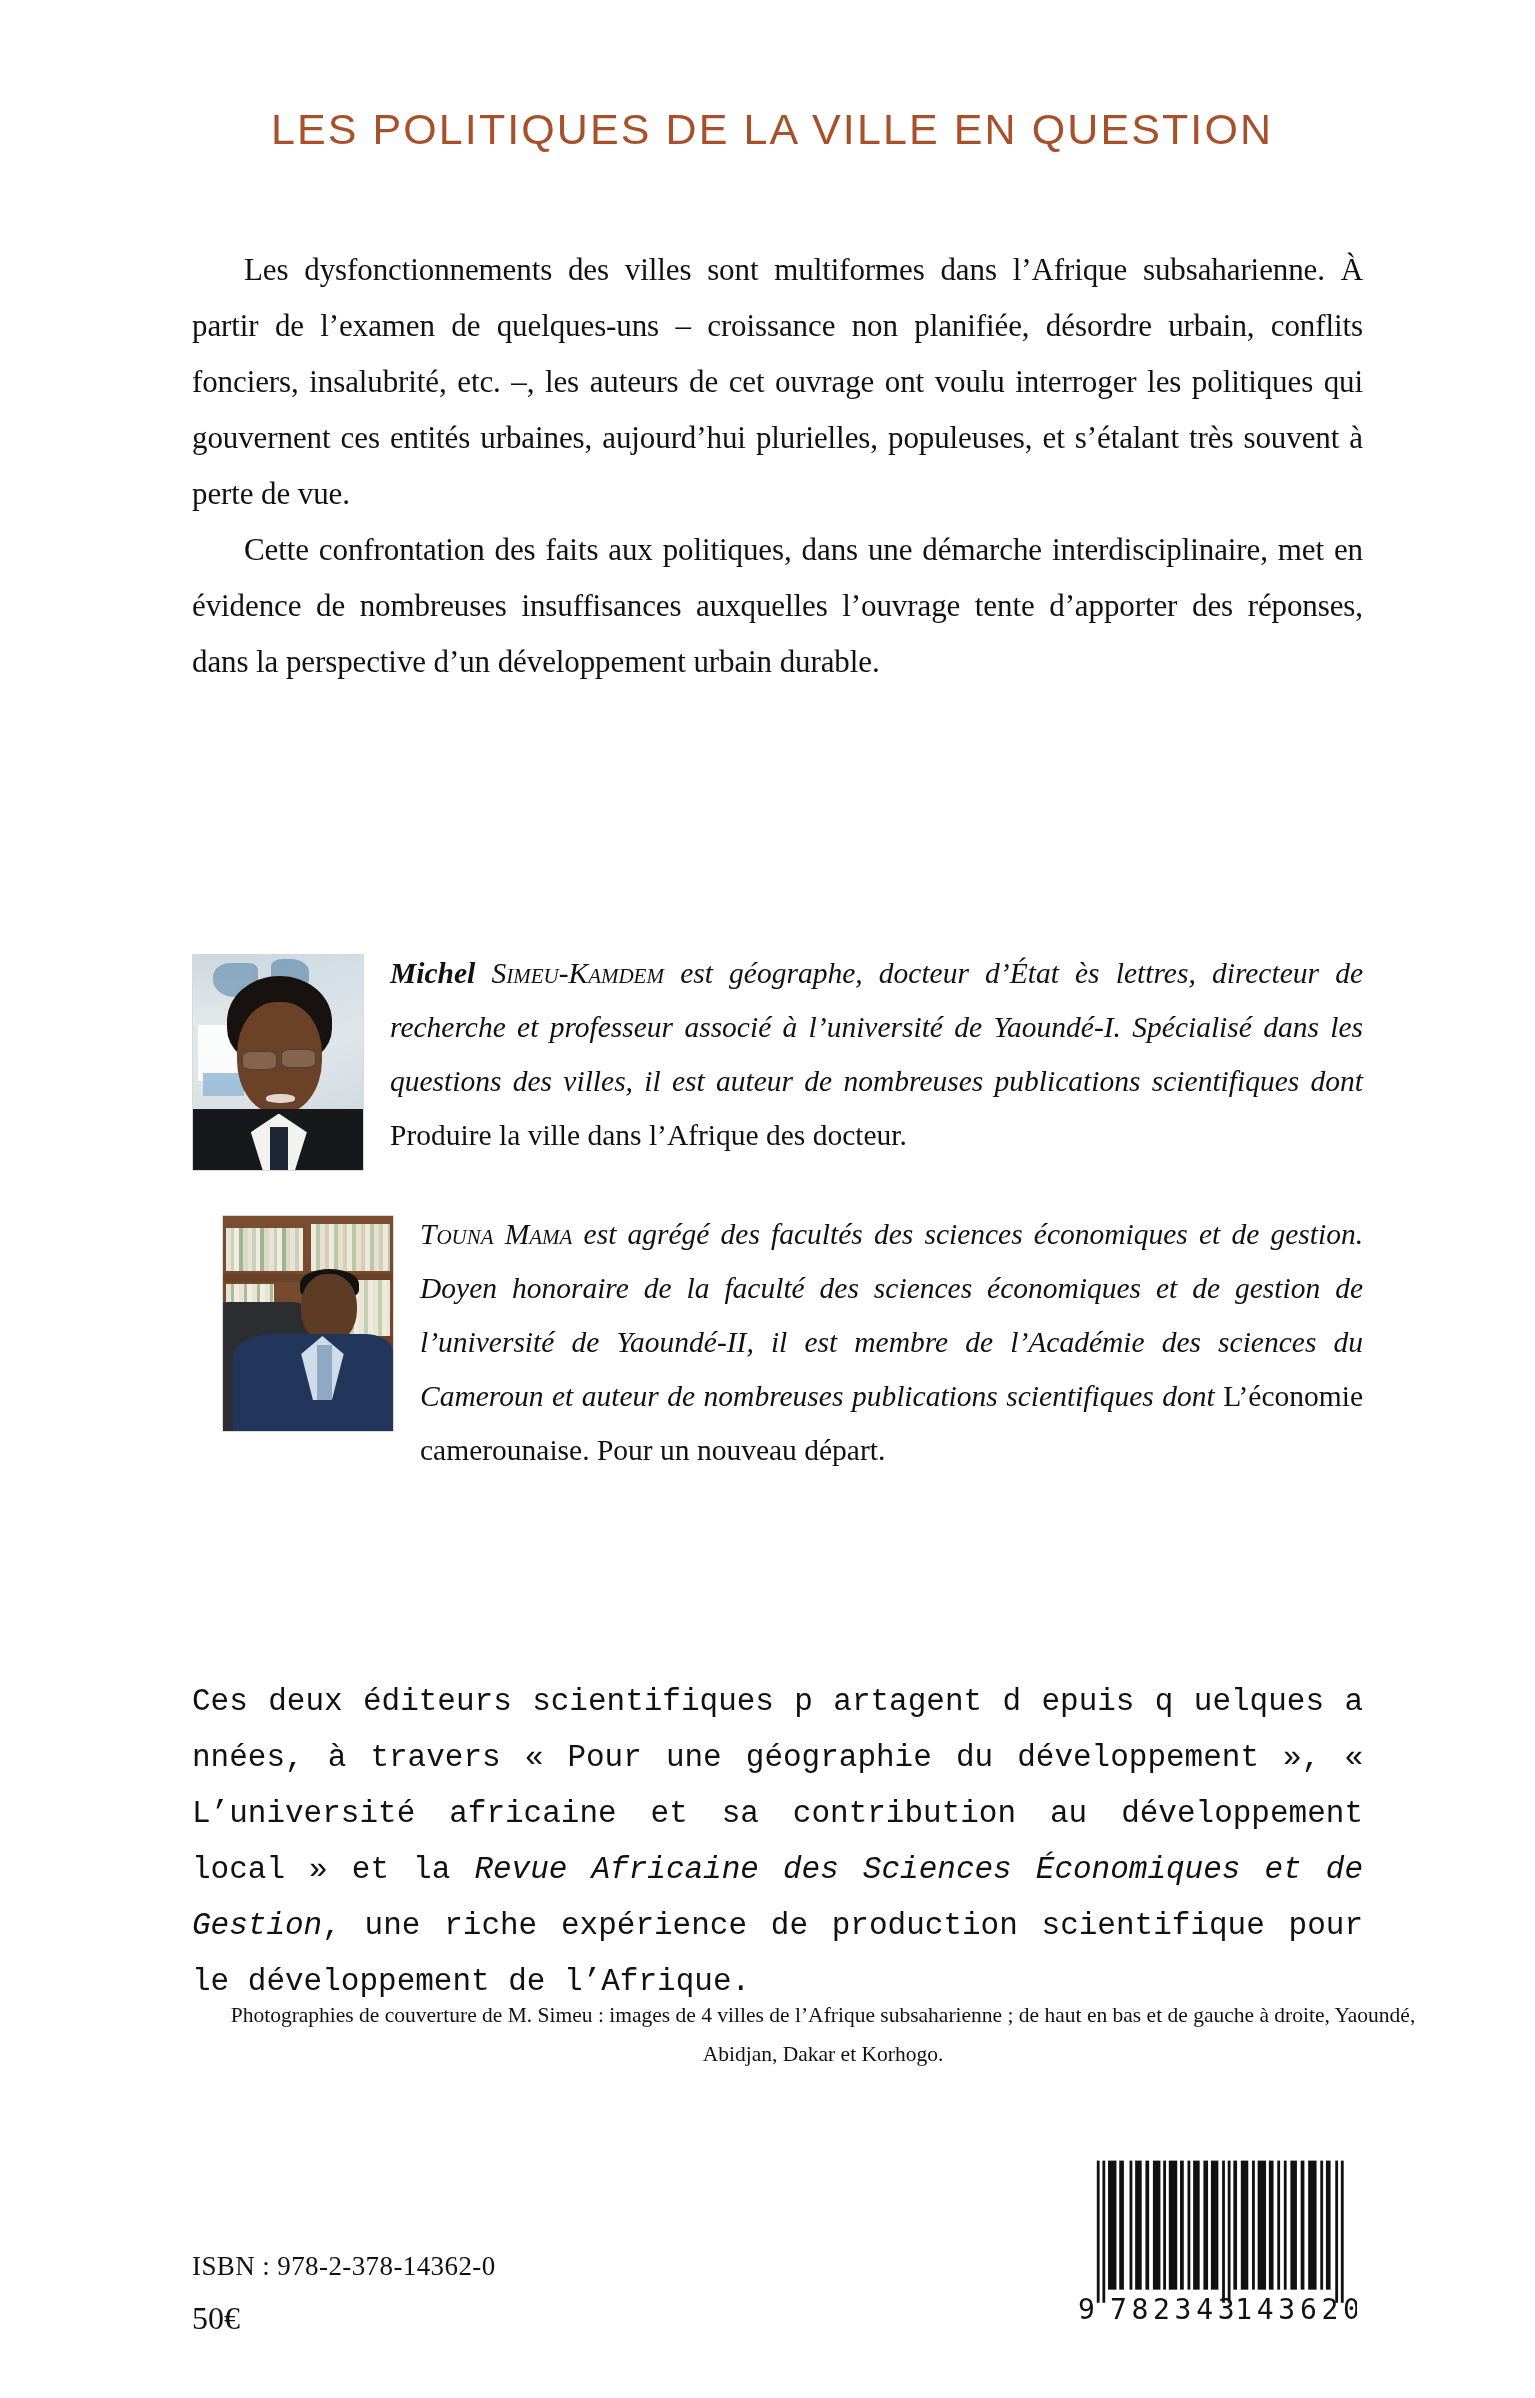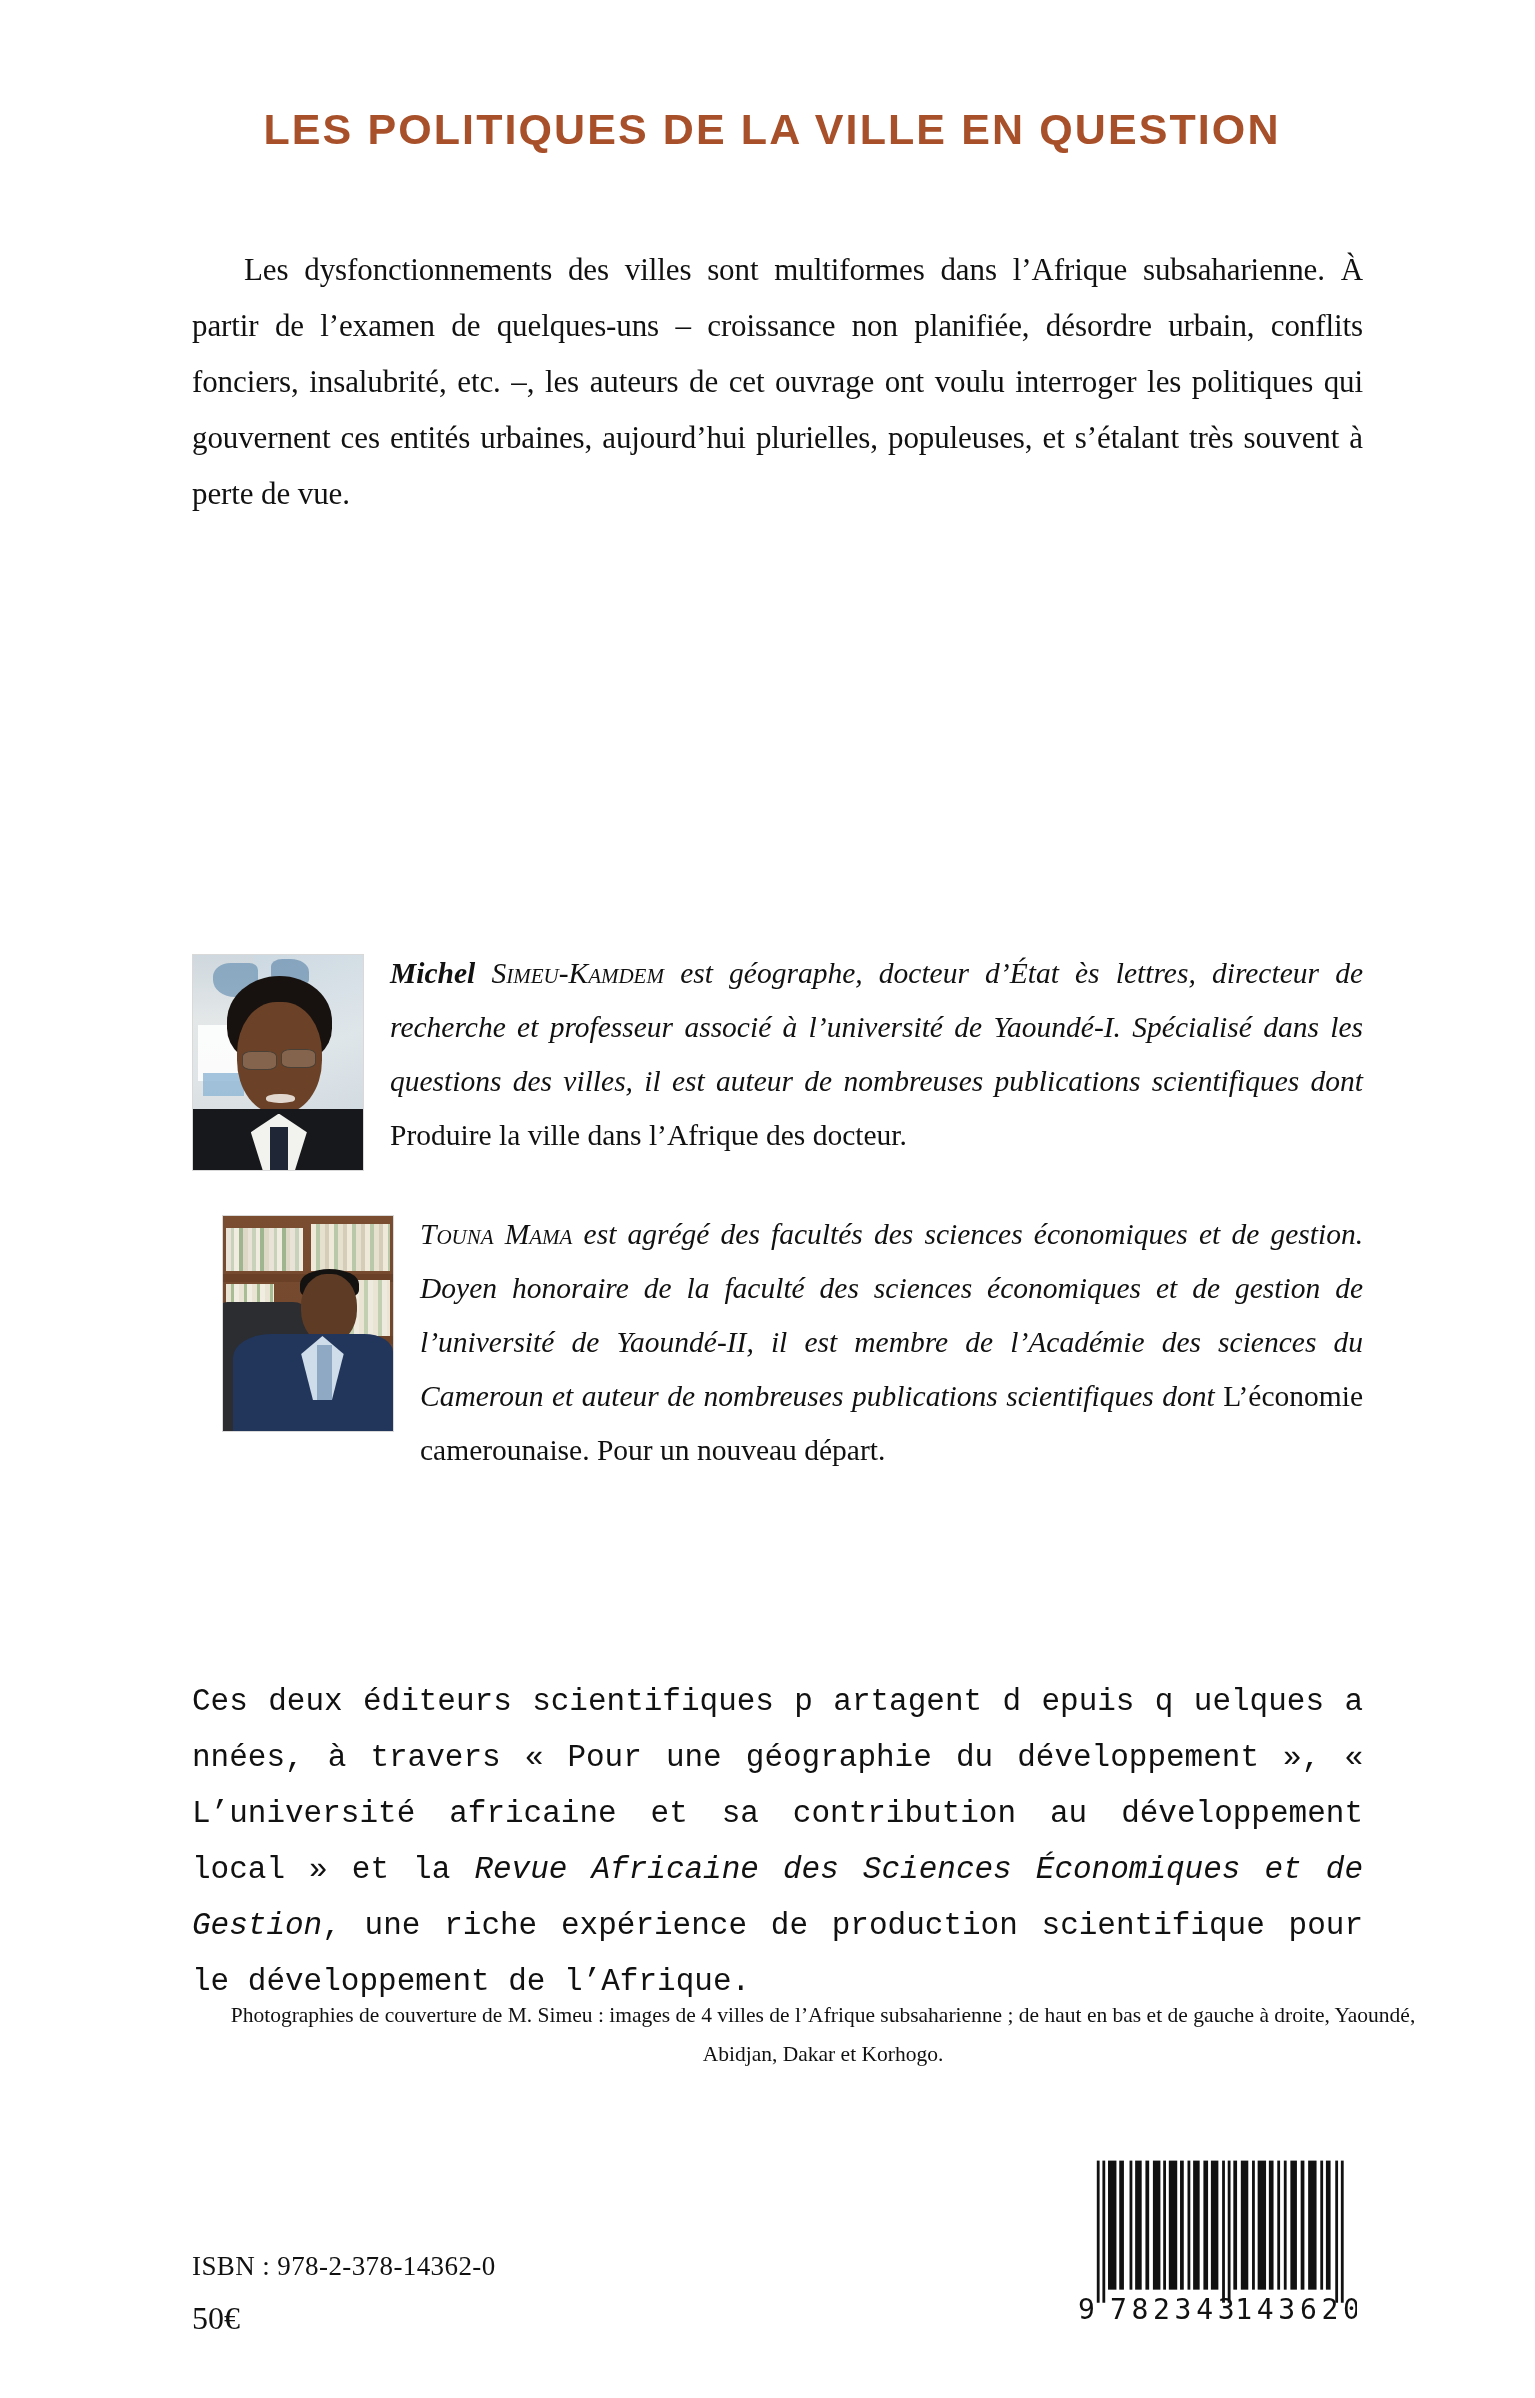--- a/index.html
+++ b/index.html
@@ -26,21 +26,21 @@
   .title {
     position: absolute;
     left: 0;
     right: 0;
     top: 105px;
     text-align: center;
     font-family: "Liberation Sans", "DejaVu Sans", sans-serif;
     font-size: 43px;
     letter-spacing: 2.1px;
     color: #a8502a;
-    font-weight: 700;
+    font-weight: 400;
     white-space: nowrap;
     padding-left: 8px;
   }
 
   
   .column {
     position: absolute;
     left: 192px;
     top: 242px;
     width: 1171px;
@@ -221,20 +221,21 @@
 </style>
 </head>
 <body>
 
 <div class="page">
 
   <div class="title" style="color: rgb(168, 80, 42);">LES POLITIQUES DE LA VILLE EN QUESTION</div>
 
   <div class="column">
     <p class="body">Les dysfonctionnements des villes sont multiformes dans l’Afrique subsaharienne. À partir de l’examen de quelques-uns – croissance non planifiée, désordre urbain, conflits fonciers, insalubrité, etc. –, les auteurs de cet ouvrage ont voulu interroger les politiques qui gouvernent ces entités urbaines, aujourd’hui plurielles, populeuses, et s’étalant très souvent à perte de vue.</p>
+    <p class="body">Cette confrontation des faits aux politiques, dans une démarche interdisciplinaire, met en évidence de nombreuses insuffisances auxquelles l’ouvrage tente d’apporter des réponses, dans la perspective d’un développement urbain durable.</p>
   </div>
 
   <div class="bios">
 
     <div class="bio first">
       <div class="bio-photo photo-simeu">
         <span class="bg-l"></span>
           <span class="bg-r"></span>
         <span class="map1"></span>
           <span class="map2"></span>

